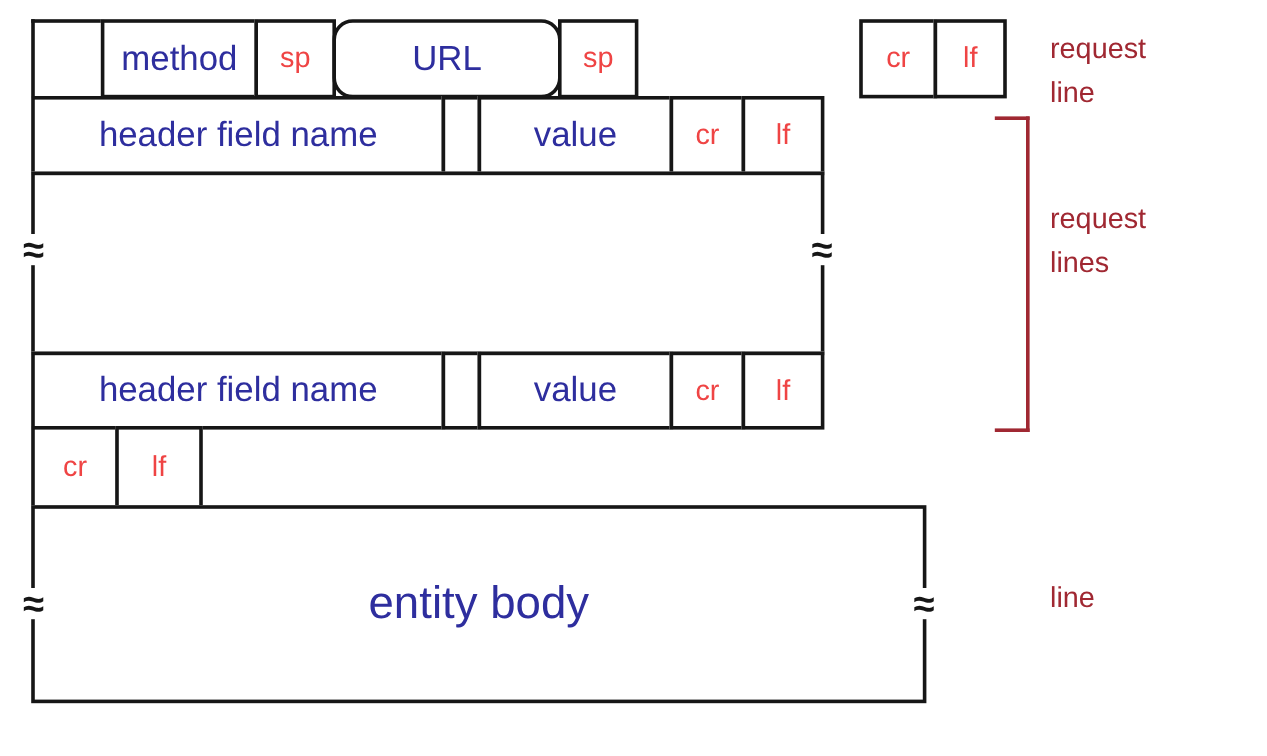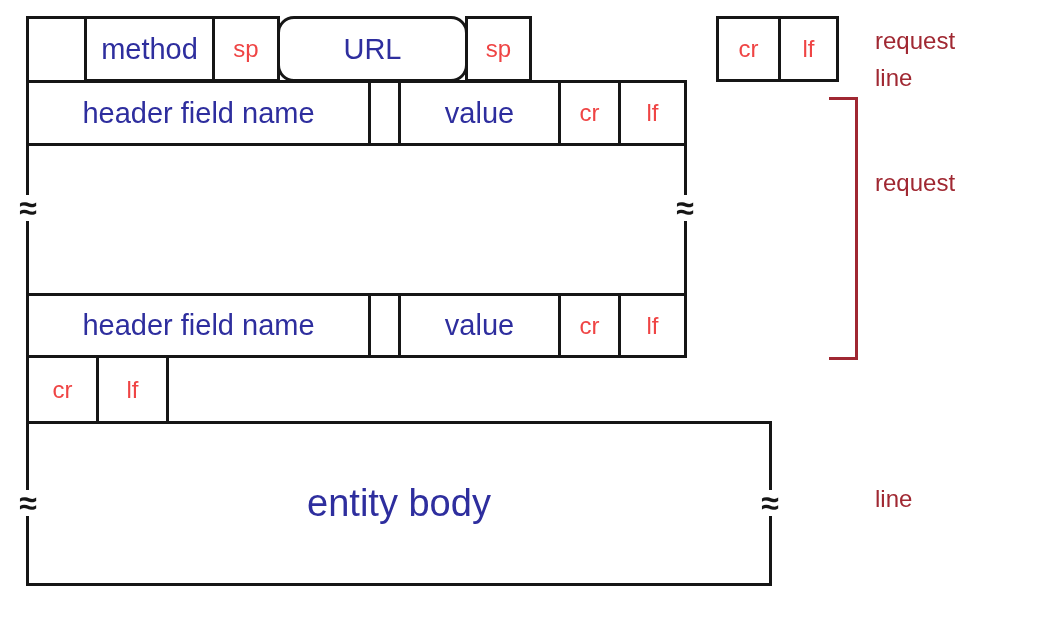--- a/index.html
+++ b/index.html
@@ -69,18 +69,19 @@
   <div class="bracket" style="left:855px;top:97px;width:3px;height:263px;"></div>
   <div class="bracket" style="left:829px;top:97px;width:29px;height:3px;"></div>
   <div class="bracket" style="left:829px;top:357px;width:29px;height:3px;"></div>
 
   <div class="ann" style="left:875px;top:22px;">
     <div>request</div>
     <div>line</div>
   </div>
   <div class="ann" style="left:875px;top:164px;">
     <div>request</div>
+    <div>lines</div>
   </div>
   <div class="ann" style="left:875px;top:480px;">
     <div>line</div>
   </div>
 
 </div>
 
 </body></html>

